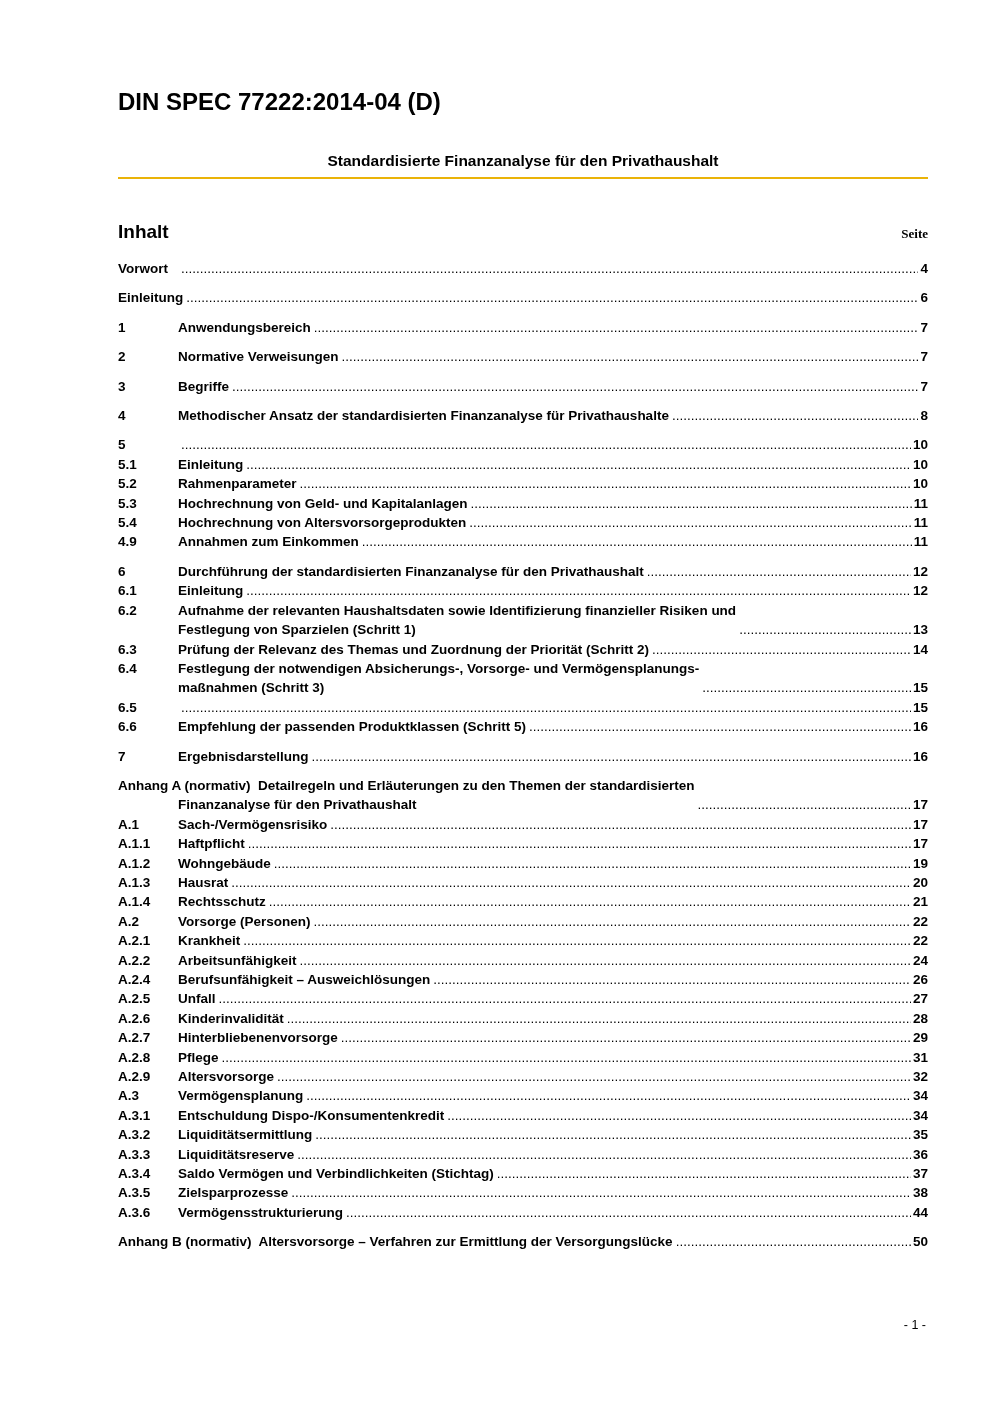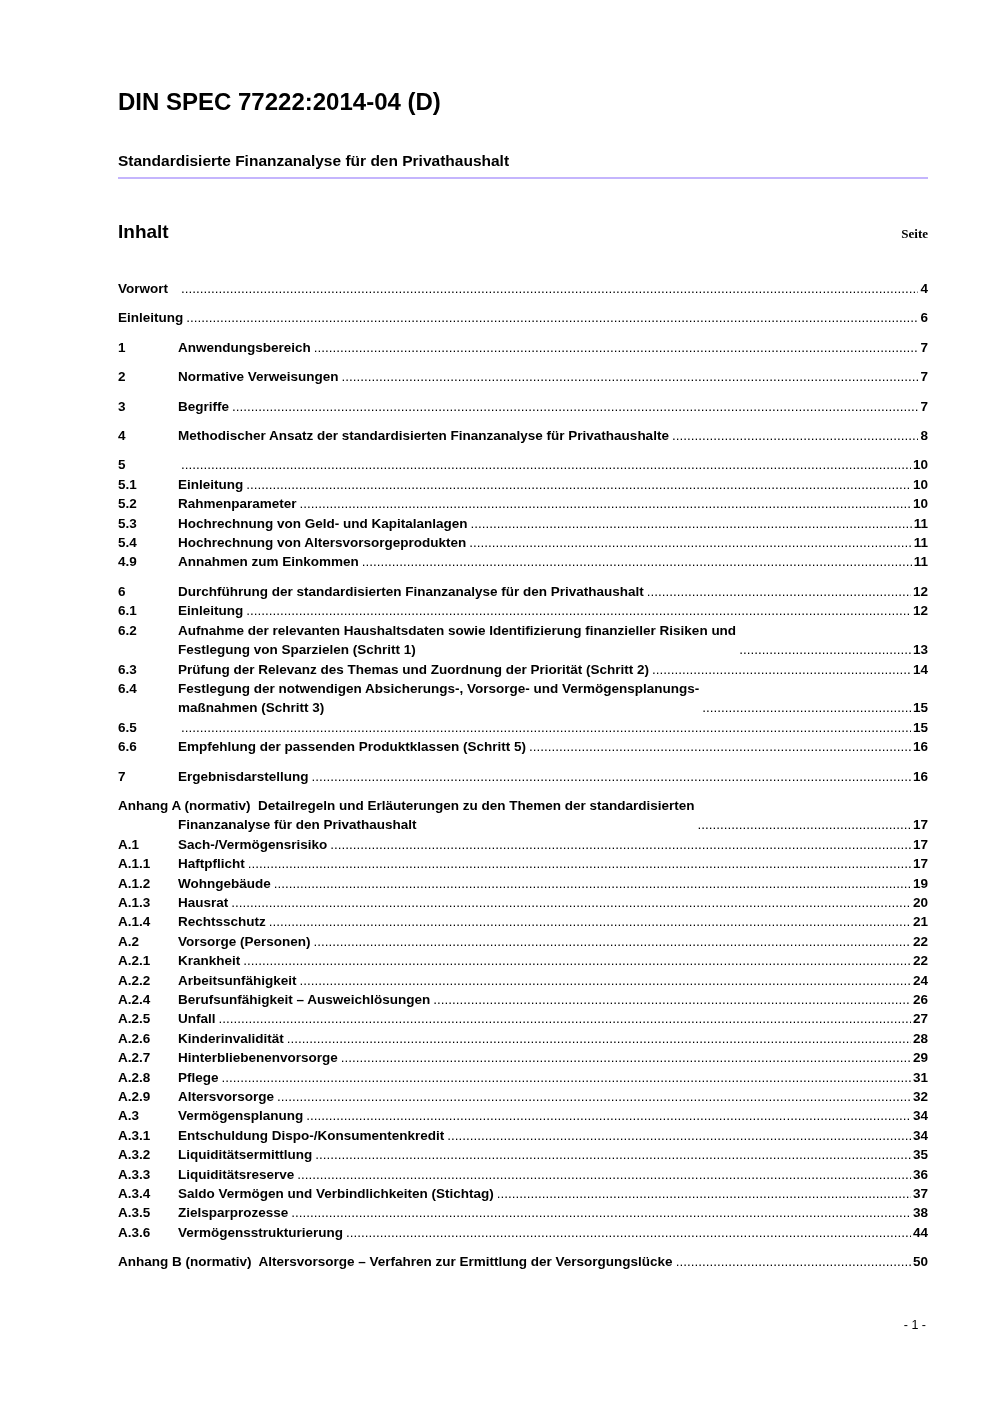--- a/index.html
+++ b/index.html
@@ -21,32 +21,33 @@
   .doc-title {
     font-size: 24px;
     font-weight: 700;
     line-height: 28px;
   }
   .doc-subtitle {
     margin-top: 36px;
     font-size: 15.5px;
     font-weight: 700;
     padding-bottom: 7px;
-    border-bottom: 2px solid #c4b5fd;
+    border-bottom: 2px solid #eab308;
+    text-align: center;
   }
   .toc-heading-row {
     margin-top: 42px;
     display: flex;
     justify-content: space-between;
     align-items: baseline;
   }
   .toc-heading { font-size: 19px; font-weight: 700; }
   .seite-label { font-size: 13px; font-weight: 700; font-family: Liberation Serif, serif; }
 
-  .toc-list { margin-top: 36px; }
+  .toc-list { margin-top: 16px; }
   .toc-row {
     display: flex;
     align-items: stretch;
     font-size: 13.5px;
     font-weight: 700;
     line-height: 19.4px;
   }
   .toc-row.group-start { margin-top: 10px; }
   .toc-list .toc-row:first-child { margin-top: 0; }
   .toc-num { flex: 0 0 60px; }

